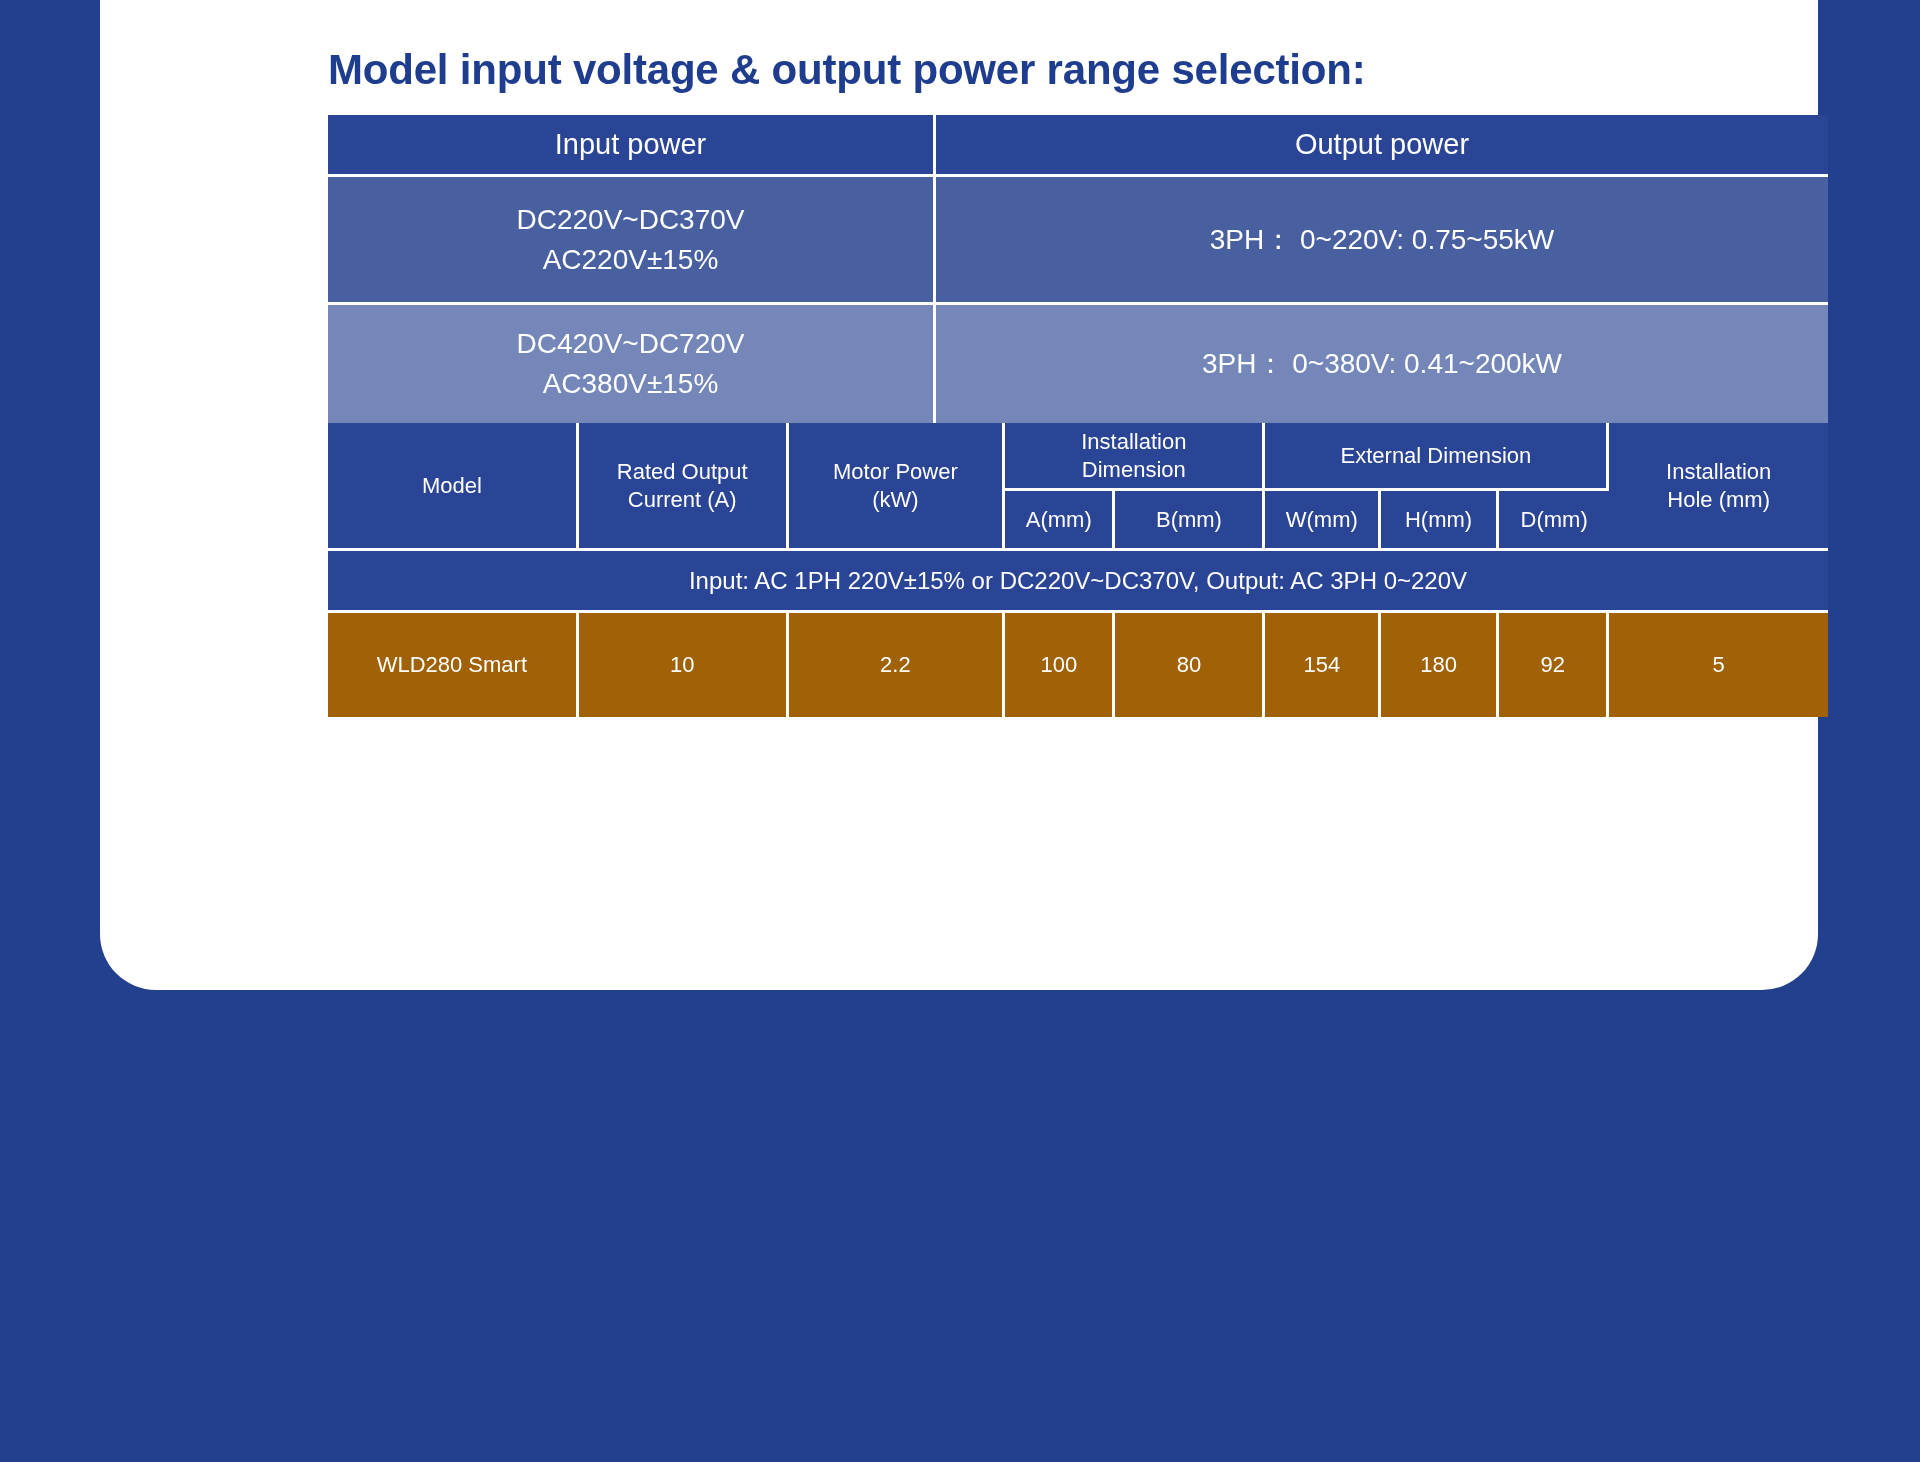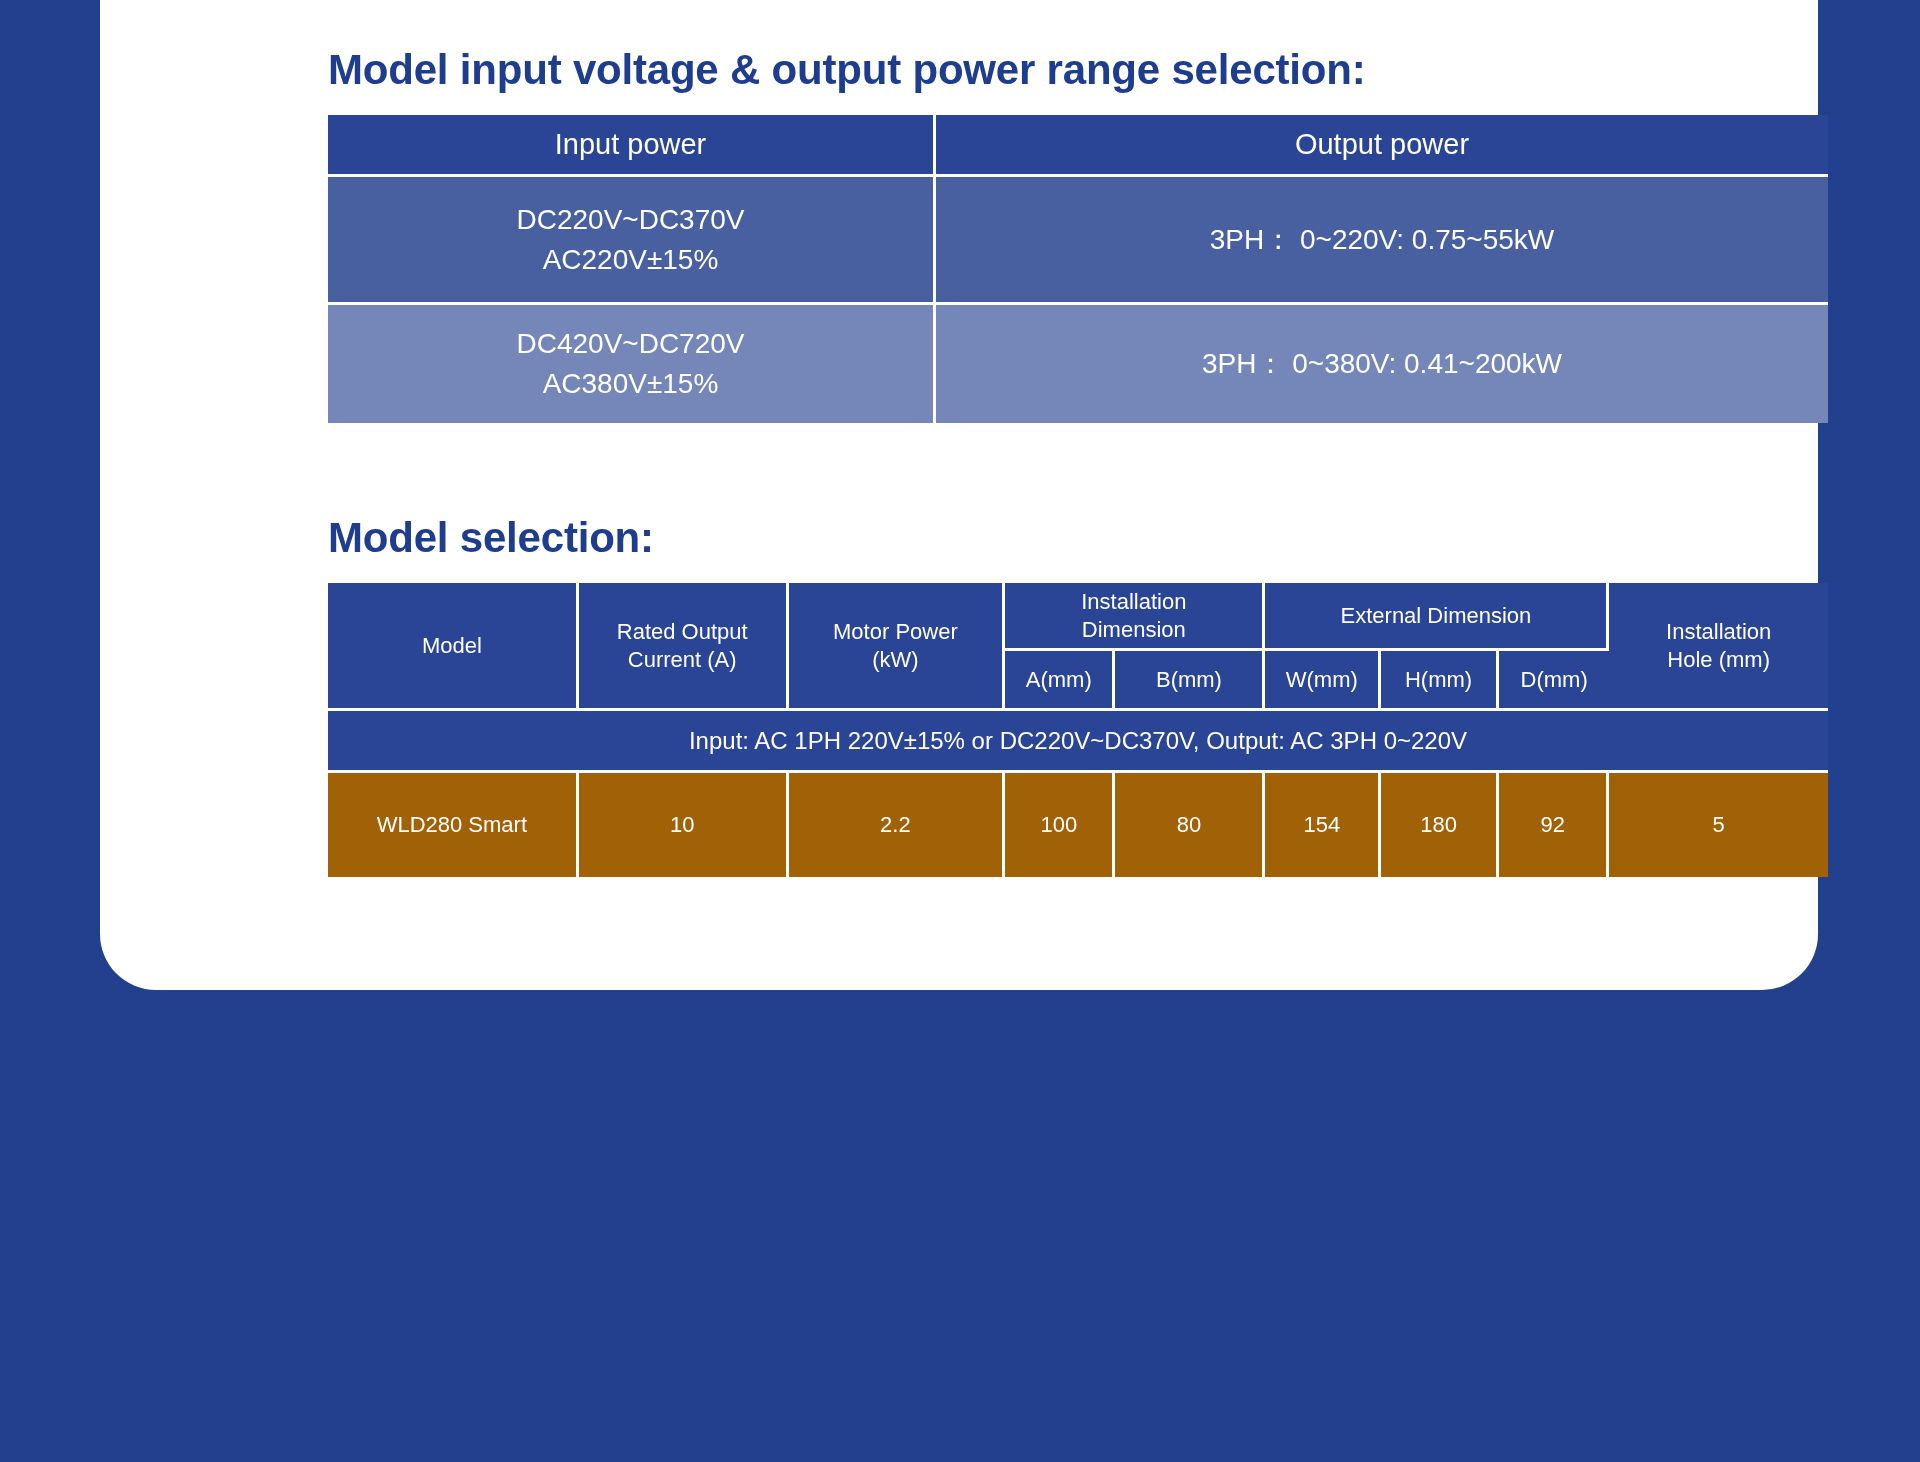--- a/index.html
+++ b/index.html
@@ -135,21 +135,20 @@
           <tr class="row-b">
             <td>
               <div>DC420V~DC720V</div>
               <div>AC380V±15%</div>
             </td>
             <td>3PH： 0~380V: 0.41~200kW</td>
           </tr>
         </tbody>
       </table>
 
-      <div id="title-2" class="section-title">Model selection:</div>
 
       <table id="table-model" class="tbl">
         <colgroup>
           <col style="width:234px">
           <col style="width:196px">
           <col style="width:202px">
           <col style="width:103px">
           <col style="width:140px">
           <col style="width:108px">
           <col style="width:110px">

